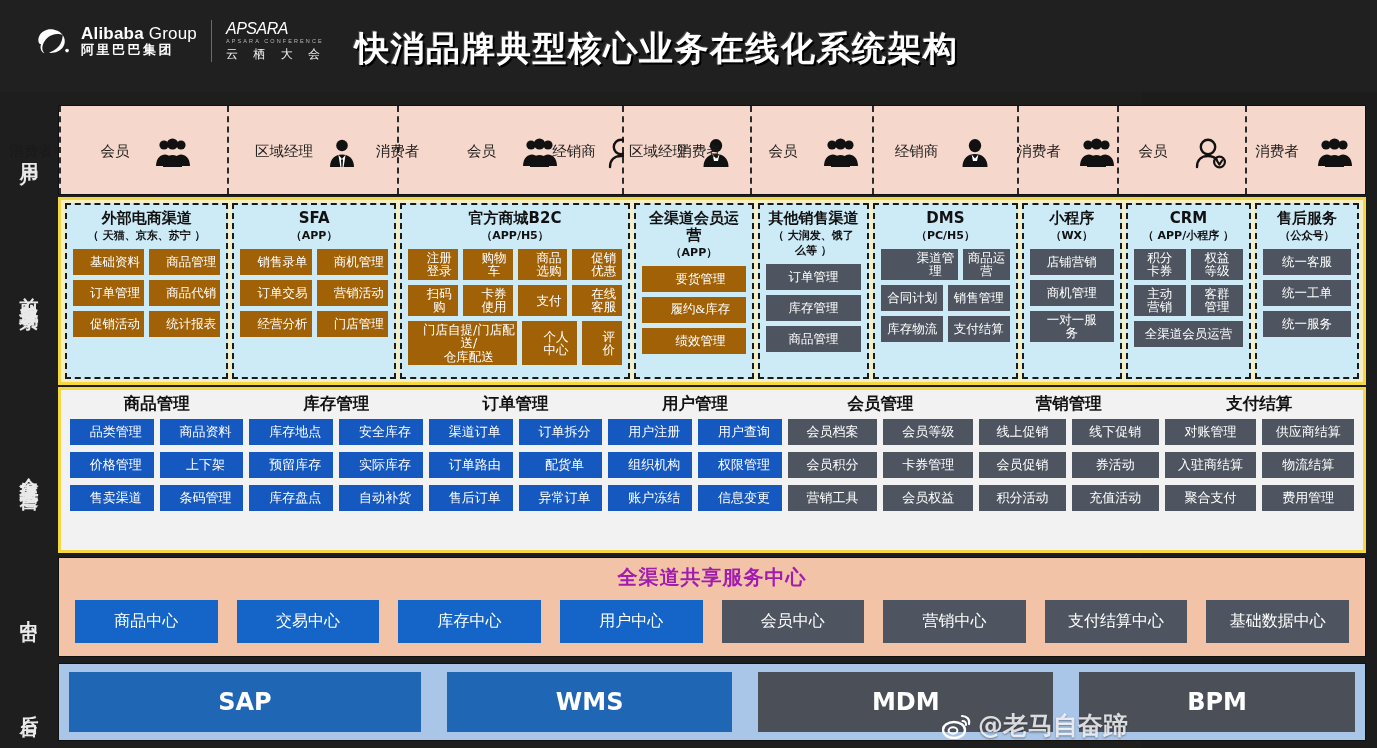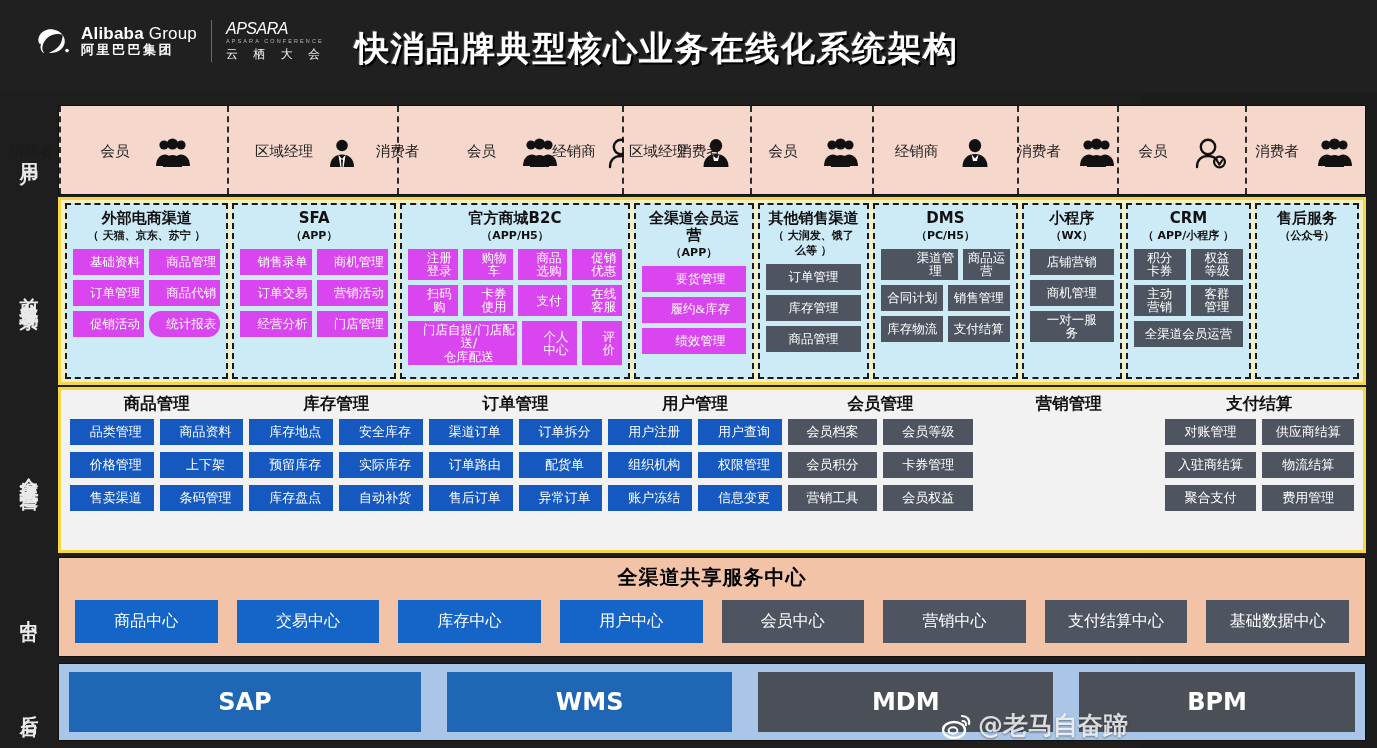--- a/index.html
+++ b/index.html
@@ -77,21 +77,21 @@
   }
   .fcard-sub { text-align: center; color: #111; font-weight: bold; font-size: 11px; margin-top: 1px;
                font-family: "DejaVu Sans", "Liberation Sans", sans-serif; }
   .fcard-body { margin-top: 6px; display: flex; flex-direction: column; gap: 5px; flex: 1; justify-content: flex-start; }
   .frow { display: flex; gap: 5px; }
   .chip {
     flex: 1; min-height: 26px; display: flex; align-items: center; justify-content: center;
     color: #fff; font-size: 12.5px; text-align: center; line-height: 1.08; padding: 2px 2px;
     font-family: "DejaVu Sans", "Liberation Sans", sans-serif;
   }
-  .chip.blue { background: #d946ef; padding-left: 15px; }
+  .chip.blue { background: #a16207; padding-left: 15px; }
   .chip.gray { background: #4f5560; }
 
   
   .omni-band {
     top: 387px; height: 166px; background: #f2f2f2;
     border: 3px solid #f5d742; padding: 2px 6px 6px;
   }
   .omni-cols { display: flex; height: 100%; }
   .ocol { display: flex; flex-direction: column; padding: 0 3px; }
   .ocol-title {
@@ -105,21 +105,21 @@
     flex: 1; height: 26px; display: flex; align-items: center; justify-content: center;
     color: #fff; font-size: 13px;
     font-family: "DejaVu Sans", "Liberation Sans", sans-serif;
   }
   .ochip.blue { background: #1558c0; padding-left: 8px; }
   .ochip.gray { background: #4f5560; }
 
   
   .mid-band { top: 557px; height: 100px; background: #f3c3a7; border: 1px solid #111; padding: 6px 16px 8px; }
   .mid-title {
-    text-align: center; font-size: 20px; font-weight: bold; color: #000000; letter-spacing: 1px;
+    text-align: center; font-size: 20px; font-weight: bold; color: #a21caf; letter-spacing: 1px;
     font-family: "DejaVu Sans", "Liberation Sans", sans-serif;
   }
   .mid-row { display: flex; gap: 19px; margin-top: 9px; border-radius: 9px; }
   .mid-chip {
     flex: 1; height: 43px; display: flex; align-items: center; justify-content: center;
     color: #fff; font-size: 16px;
     font-family: "DejaVu Sans", "Liberation Sans", sans-serif;
   }
   .mid-chip.blue { background: #1565c8; }
   .mid-chip.gray { background: #4f5560; }
@@ -368,21 +368,21 @@
           <div class="frow">
             <div class="chip blue" style="white-space: pre-line;">基础资料</div>
             <div class="chip blue" style="white-space: pre-line;">商品管理</div>
           </div>
           <div class="frow">
             <div class="chip blue" style="white-space: pre-line;">订单管理</div>
             <div class="chip blue" style="white-space: pre-line;">商品代销</div>
           </div>
           <div class="frow">
             <div class="chip blue" style="white-space: pre-line;">促销活动</div>
-            <div class="chip blue" style="white-space: pre-line; border-radius: 12px;">统计报表</div>
+            <div class="chip blue" style="white-space: pre-line;">统计报表</div>
           </div>
         </div>
       </div>
       <div class="fcard" style="width: 170px;">
         <div class="fcard-title">SFA</div>
         <div class="fcard-sub" style="white-space: pre-line;">（APP）</div>
         <div class="fcard-body">
           <div class="frow">
             <div class="chip blue" style="white-space: pre-line;">销售录单</div>
             <div class="chip blue" style="white-space: pre-line;">商机管理</div>
@@ -512,20 +512,31 @@
 管理</div>
           </div>
           <div class="frow">
             <div class="chip gray" style="white-space: pre-line;">全渠道会员运营</div>
           </div>
         </div>
       </div>
       <div class="fcard" style="width: 108px;">
         <div class="fcard-title">售后服务</div>
         <div class="fcard-sub" style="white-space: pre-line;">（公众号）</div>
+        <div class="fcard-body">
+          <div class="frow">
+            <div class="chip gray" style="white-space: pre-line;">统一客服</div>
+          </div>
+          <div class="frow">
+            <div class="chip gray" style="white-space: pre-line;">统一工单</div>
+          </div>
+          <div class="frow">
+            <div class="chip gray" style="white-space: pre-line;">统一服务</div>
+          </div>
+        </div>
       </div>
     </div>
 
   <div class="band omni-band">
     <div class="omni-cols" id="omni-cols">
         <div class="ocol" style="width: 180px;">
           <div class="ocol-title">商品管理</div>
           <div class="ocol-body">
             <div class="orow">
               <div class="ochip blue">品类管理</div>
@@ -604,20 +615,34 @@
               <div class="ochip gray">卡券管理</div>
             </div>
             <div class="orow">
               <div class="ochip gray">营销工具</div>
               <div class="ochip gray">会员权益</div>
             </div>
           </div>
         </div>
         <div class="ocol" style="width: 186px;">
           <div class="ocol-title">营销管理</div>
+          <div class="ocol-body">
+            <div class="orow">
+              <div class="ochip gray">线上促销</div>
+              <div class="ochip gray">线下促销</div>
+            </div>
+            <div class="orow">
+              <div class="ochip gray">会员促销</div>
+              <div class="ochip gray">券活动</div>
+            </div>
+            <div class="orow">
+              <div class="ochip gray">积分活动</div>
+              <div class="ochip gray">充值活动</div>
+            </div>
+          </div>
         </div>
         <div class="ocol" style="width: 196px;">
           <div class="ocol-title">支付结算</div>
           <div class="ocol-body">
             <div class="orow">
               <div class="ochip gray">对账管理</div>
               <div class="ochip gray">供应商结算</div>
             </div>
             <div class="orow">
               <div class="ochip gray">入驻商结算</div>

